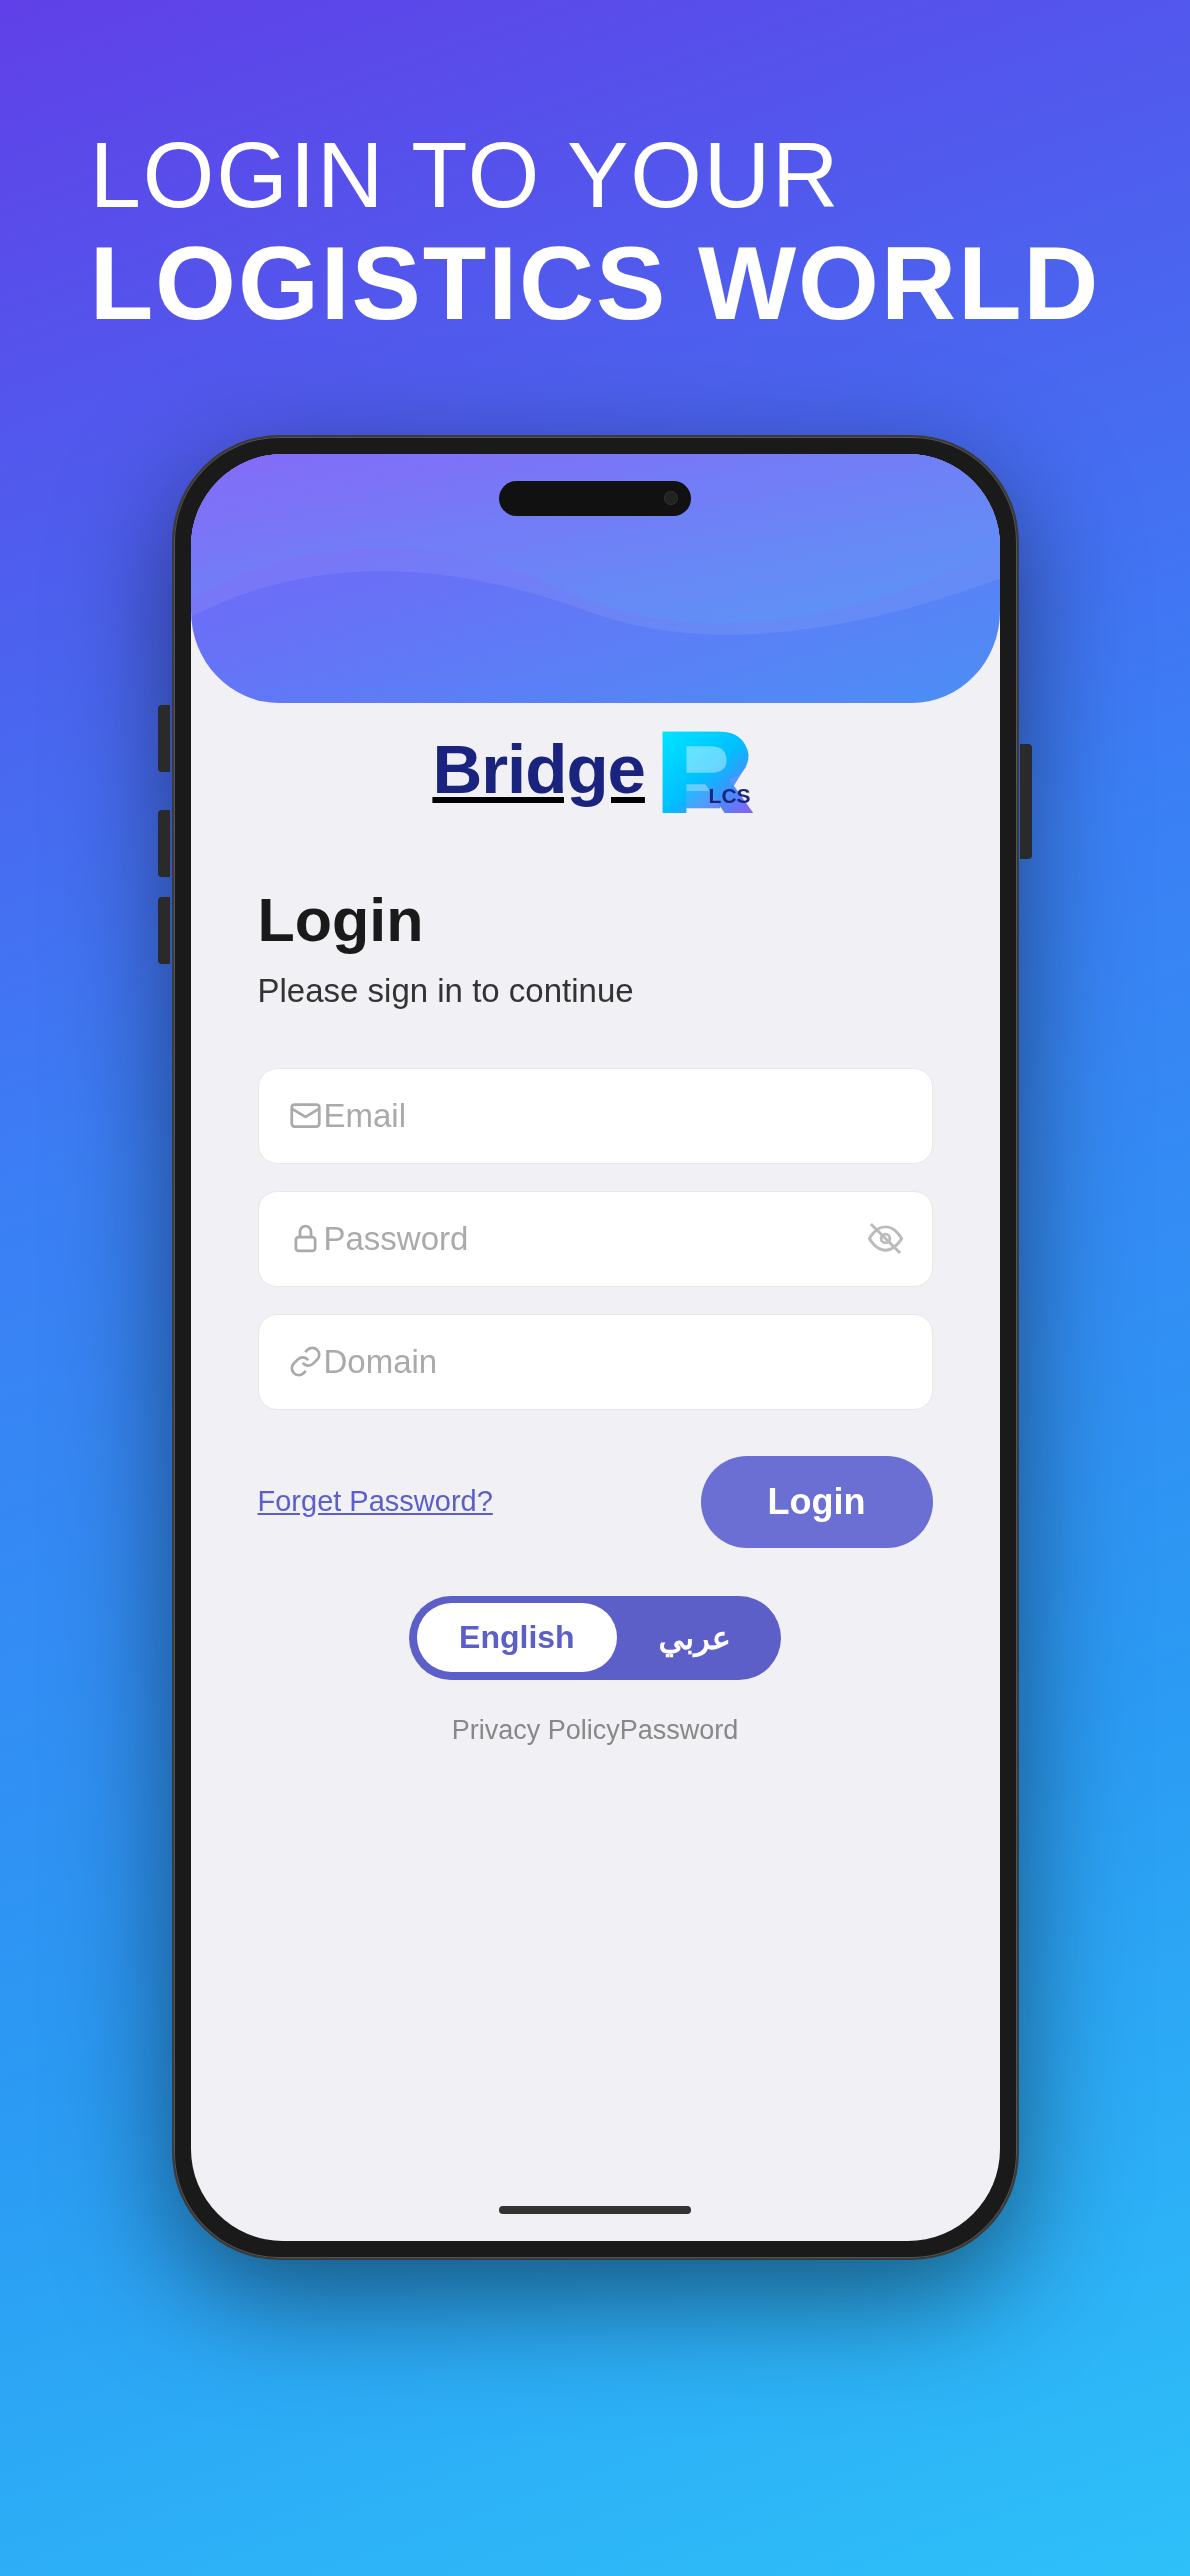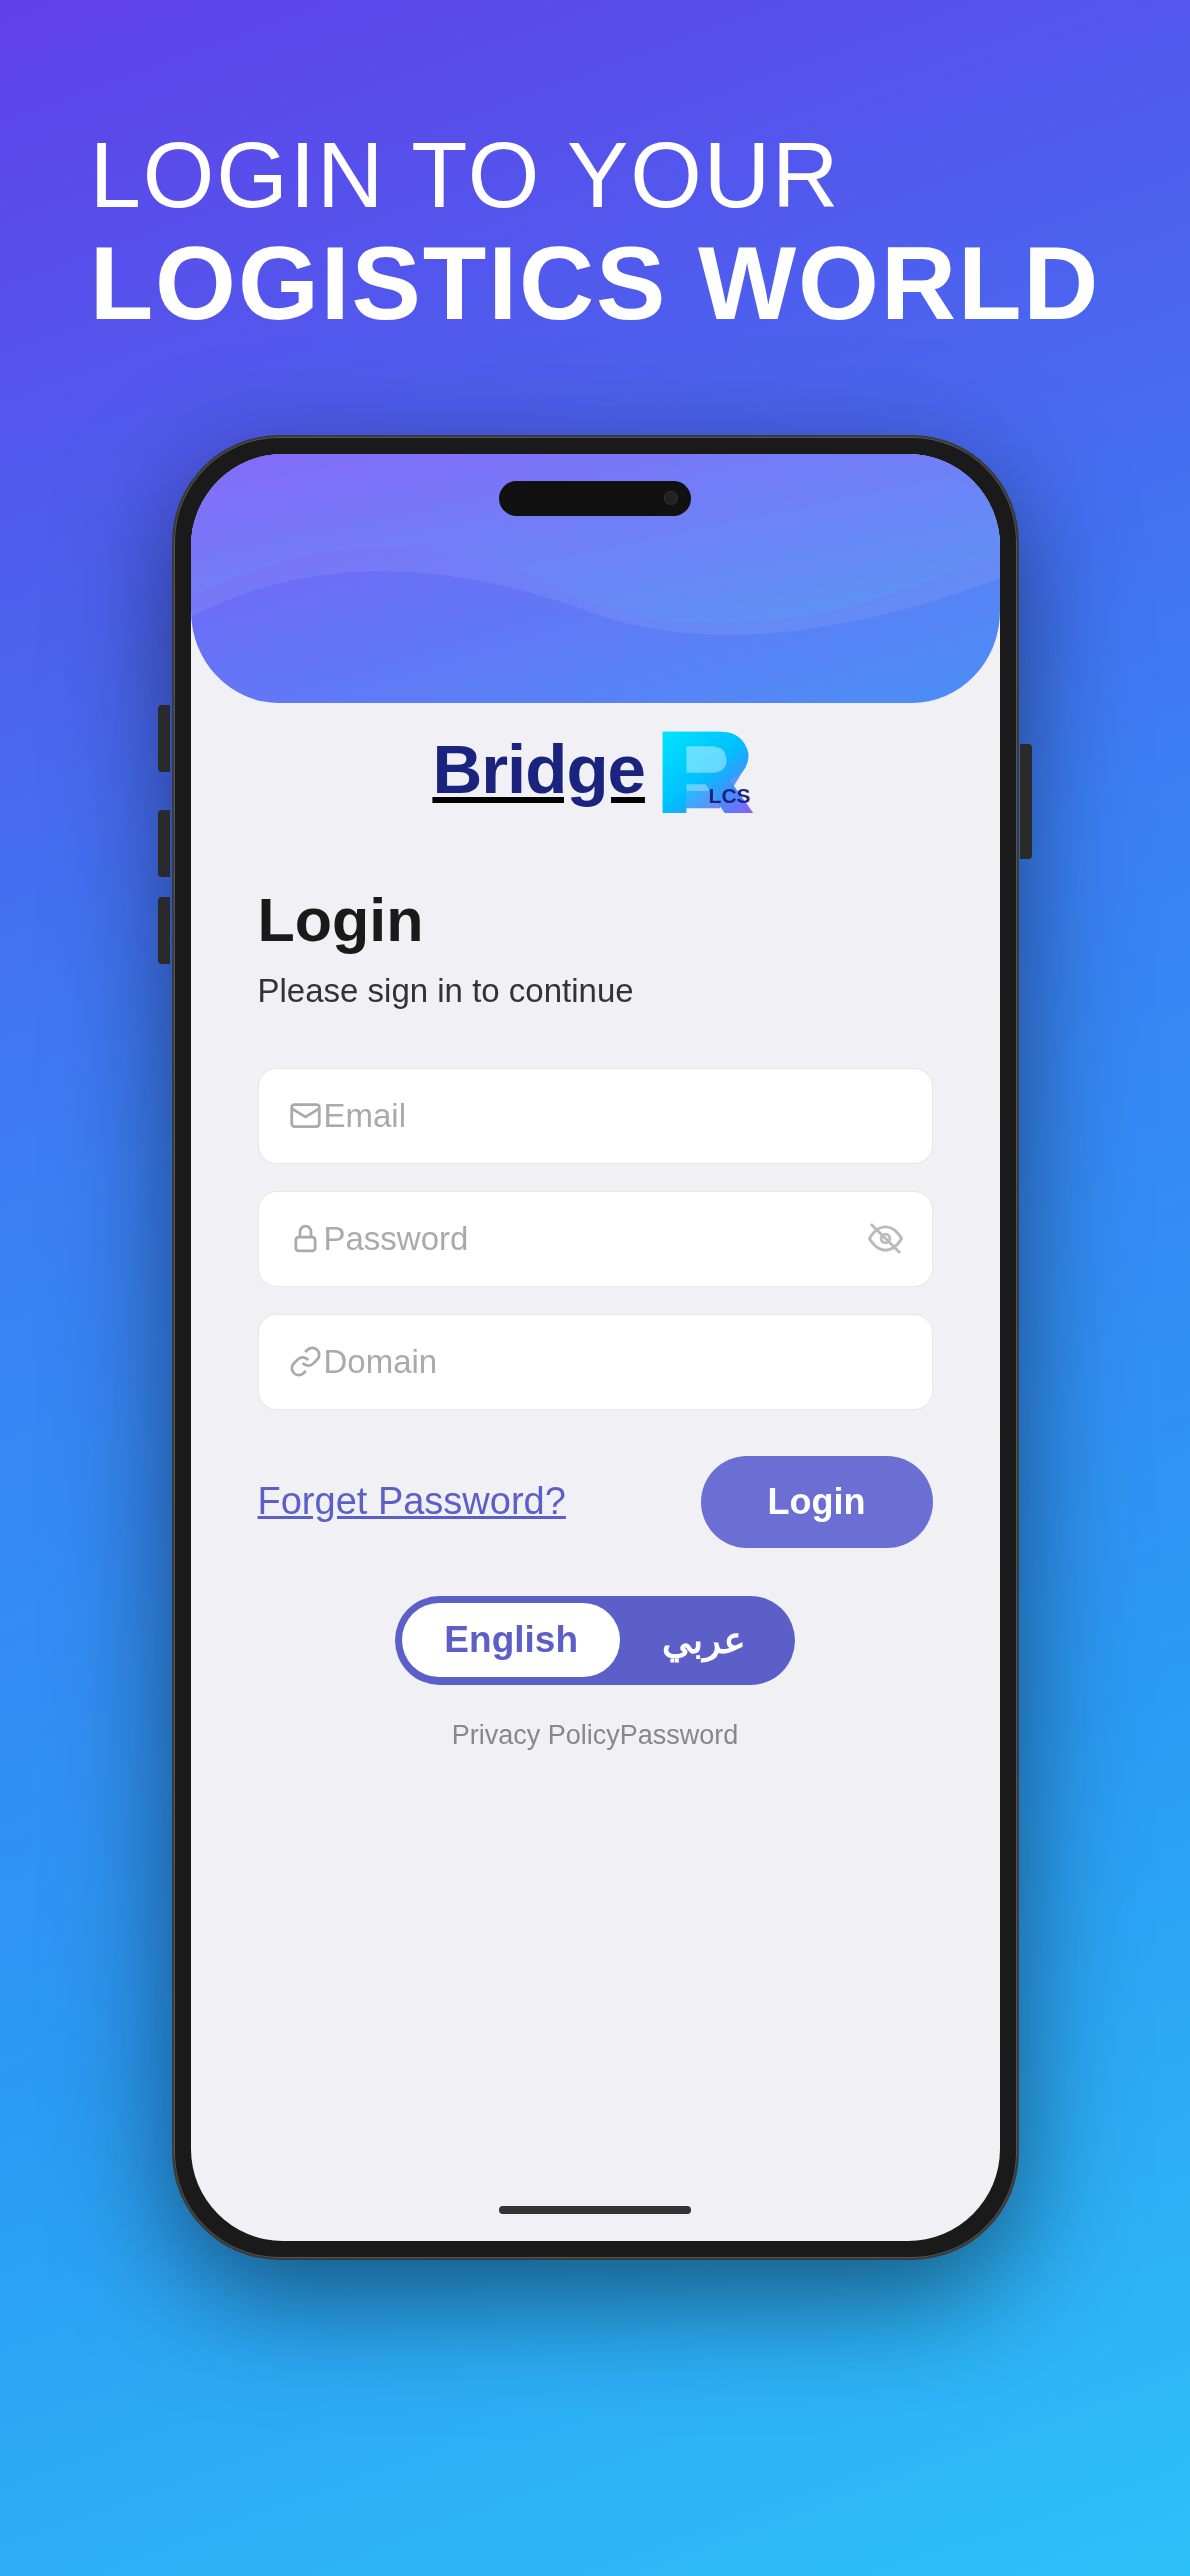--- a/index.html
+++ b/index.html
@@ -234,21 +234,21 @@
     .actions-row {
       width: 100%;
       display: flex;
       align-items: center;
       justify-content: space-between;
       margin-top: 19px;
       margin-bottom: 48px;
     }
 
     .forget-password {
-      font-size: 38px;
+      font-size: 29px;
       color: #5b5fc7;
       text-decoration: underline;
     }
 
     .login-btn {
       background: #6b6fd4;
       color: white;
       border: none;
       border-radius: 48px;
       padding: 25px 67px;
@@ -262,21 +262,21 @@
       display: flex;
       background: #5b5fc7;
       border-radius: 48px;
       padding: 7.7px;
       margin-bottom: 35px;
     }
 
     .lang-option {
       padding: 15.3px 42px;
       border-radius: 38px;
-      font-size: 37px;
+      font-size: 32px;
       font-weight: 600;
       cursor: pointer;
     }
 
     .lang-option.active {
       background: white;
       color: #5b5fc7;
     }
 
     .lang-option.inactive {

